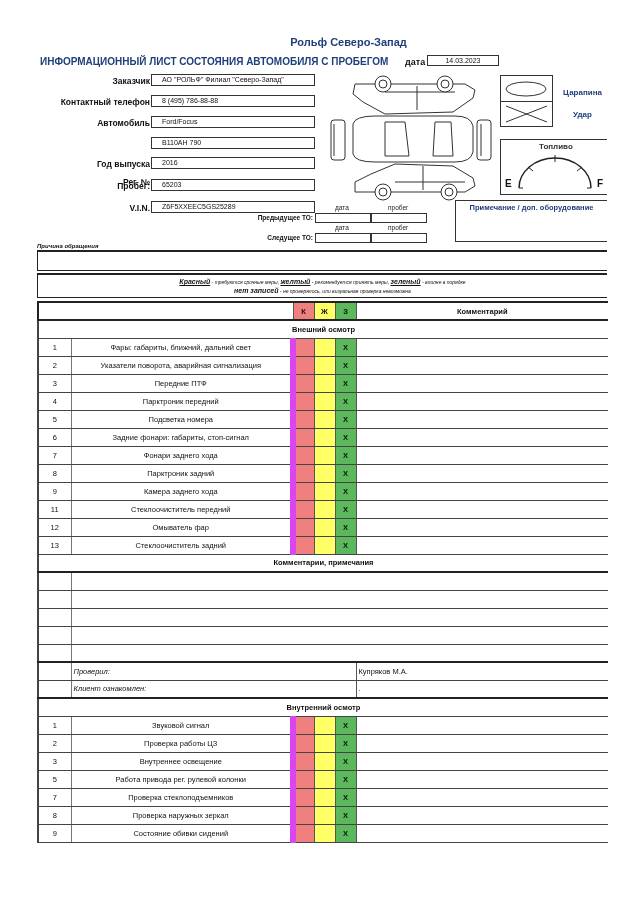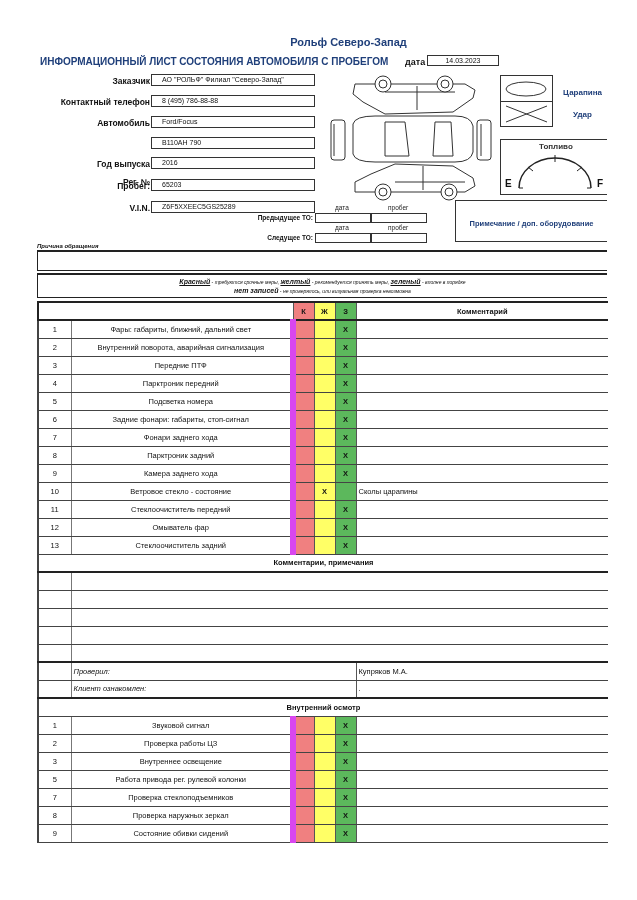--- a/index.html
+++ b/index.html
@@ -13,21 +13,21 @@
   .fld { left: 151px; width: 164px; height: 12px; border: 1px solid #333; font-size: 7px; line-height: 10px; padding-left: 10px; }
   .small-lbl { font-size: 6.5px; color: #222; }
   .small-bold { font-size: 6.5px; font-weight: bold; text-align: right; width: 110px; }
   .to-box { height: 10px; border: 1px solid #333; }
   .legend-box { left: 500px; top: 75px; width: 53px; height: 52px; border: 1px solid #333; }
   .legend-divider { position: absolute; left: 0; top: 25px; width: 51px; height: 1px; background: #333; }
   .scratch-lbl { left: 563px; top: 88px; font-size: 8px; font-weight: bold; color: #1f3f7a; }
   .hit-lbl { left: 573px; top: 110px; font-size: 8px; font-weight: bold; color: #1f3f7a; }
   .fuel-box { left: 500px; top: 139px; width: 107px; height: 56px; border: 1px solid #333; border-right: none; }
   .notes-box { left: 455px; top: 200px; width: 152px; height: 42px; border: 1px solid #333; border-right: none; }
-  .notes-title { font-size: 7.5px; font-weight: bold; color: #1f3f7a; text-align: center; margin-top: 18px; }
+  .notes-title { font-size: 7.5px; font-weight: bold; color: #1f3f7a; text-align: center; margin-top: 2px; }
   .reason-lbl { left: 37px; top: 243px; font-size: 6px; font-weight: bold; font-style: italic; }
   .reason-box { left: 37px; top: 250px; width: 570px; height: 21px; border: 1px solid #222; border-right: none; border-top: 2px solid #222; }
   .key-box { left: 37px; top: 273px; width: 570px; height: 25px; border: 1px solid #222; border-right: none; border-top: 2px solid #222; font-size: 5px; font-style: italic; text-align: center; }
   .key-box b { font-size: 7px; text-decoration: underline; }
   .key-line { margin-top: 3px; }
   .key-line2 { margin-top: 2px; }
   .key-line2 b { text-decoration: none; }
   table.grid { position: absolute; left: 37px; top: 301px; width: 570px; border-collapse: collapse; table-layout: fixed; border-left: 2px solid #222; border-top: 2px solid #222; }
   table.grid td { border-bottom: 1px solid #444; height: 18px; font-size: 7.5px; padding: 0 2px; white-space: nowrap; overflow: hidden; }
   td.num { text-align: center; font-size: 6.5px; border-right: 1px solid #777; border-left: 2px solid #444; }
@@ -167,31 +167,34 @@
       <col style="width:252px">
   </colgroup>
   <tbody id="tbody">
     <tr class="thick">
       <td colspan="2" style="border-right:1px solid #555;"></td>
       <td class="k">К</td>
       <td class="zh">Ж</td>
       <td class="z">З</td>
       <td class="hdr">Комментарий</td>
     </tr>
+    <tr>
+      <td colspan="6" class="section">Внешний осмотр</td>
+    </tr>
   <tr>
         <td class="num">1</td>
         <td class="name">Фары: габариты, ближний, дальний свет</td>
         <td class="k"></td>
         <td class="zh"></td>
         <td class="z">X</td>
         <td class="cmt"></td>
       </tr>
       <tr>
         <td class="num">2</td>
-        <td class="name">Внутренний поворота, аварийная сигнализация</td>
+        <td class="name">Указатели поворота, аварийная сигнализация</td>
         <td class="k"></td>
         <td class="zh"></td>
         <td class="z">X</td>
         <td class="cmt"></td>
       </tr>
       <tr>
         <td class="num">3</td>
         <td class="name">Передние ПТФ</td>
         <td class="k"></td>
         <td class="zh"></td>
@@ -240,28 +243,20 @@
       </tr>
       <tr>
         <td class="num">9</td>
         <td class="name">Камера заднего хода</td>
         <td class="k"></td>
         <td class="zh"></td>
         <td class="z">X</td>
         <td class="cmt"></td>
       </tr>
       <tr>
-        <td class="num">10</td>
-        <td class="name">Ветровое стекло - состояние</td>
-        <td class="k"></td>
-        <td class="zh">X</td>
-        <td class="z"></td>
-        <td class="cmt">Сколы царапины</td>
-      </tr>
-      <tr>
         <td class="num">11</td>
         <td class="name">Стеклоочиститель передний</td>
         <td class="k"></td>
         <td class="zh"></td>
         <td class="z">X</td>
         <td class="cmt"></td>
       </tr>
       <tr>
         <td class="num">12</td>
         <td class="name">Омыватель фар</td>

